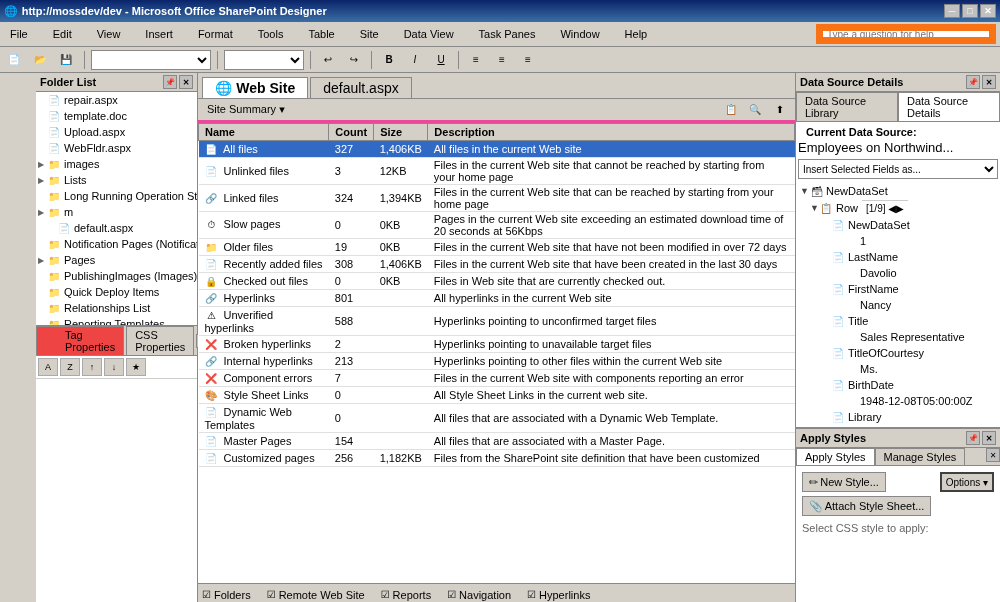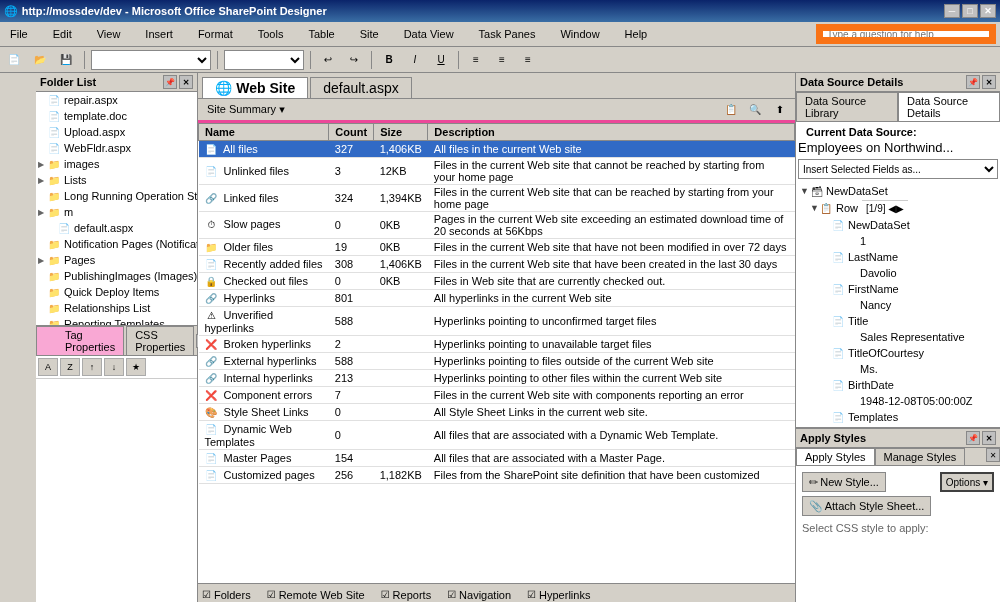--- a/index.html
+++ b/index.html
@@ -37,21 +37,21 @@
     .folder-list { flex: 1; overflow-y: auto; background: white; font-size: 11px; }
     .folder-item { display: flex; align-items: center; padding: 1px 2px; cursor: pointer; white-space: nowrap; overflow: hidden; }
     .folder-item.indent1 { padding-left: 12px; }
     .folder-icon { width: 14px; height: 14px; margin-right: 2px; display: inline-flex; align-items: center; justify-content: center; font-size: 10px; flex-shrink: 0; }
     .folder-expand { width: 10px; font-size: 8px; color: #666; flex-shrink: 0; }
     
     
     .tag-panel { height: 280px; border-top: 1px solid #888; display: flex; flex-direction: column; }
     .tag-tabs { display: flex; background: #d4d0c8; border-bottom: 1px solid #888; }
     .tag-tab { padding: 2px 8px; font-size: 11px; border: 1px solid #888; border-bottom: none; background: #d4d0c8; cursor: pointer; margin-right: 2px; }
-    .tag-tab.active { background: #f9a8d4; border-bottom-color: white; padding-left: 28px; }
+    .tag-tab.active { background: #ef4444; border-bottom-color: white; padding-left: 28px; }
     .tag-content { flex: 1; background: white; overflow: auto; }
     .tag-toolbar { display: flex; padding: 2px; gap: 2px; border-bottom: 1px solid #ccc; }
     .tag-tb-btn { width: 20px; height: 18px; border: 1px solid #aaa; background: #d4d0c8; font-size: 9px; cursor: pointer; display: flex; align-items: center; justify-content: center; }
     
     
     .center-panel { flex: 1; display: flex; flex-direction: column; overflow: hidden; }
     
     
     .tab-bar { display: flex; background: #d4d0c8; border-bottom: 1px solid #888; padding-top: 4px; padding-left: 4px; gap: 2px; }
     .tab { padding: 2px 12px; border: 1px solid #888; border-bottom: none; background: #d4d0c8; cursor: pointer; font-size: 14px; }
@@ -396,29 +396,20 @@
     <td>Hyperlinks pointing to unconfirmed target files</td>
   </tr>
               <tr>
     <td>
       <span class="row-icon">❌</span>
       <span>Broken hyperlinks</span>
     </td>
     <td>2</td>
     <td></td>
     <td>Hyperlinks pointing to unavailable target files</td>
-  </tr>
-              <tr>
-    <td>
-      <span class="row-icon">🔗</span>
-      <span>External hyperlinks</span>
-    </td>
-    <td>588</td>
-    <td></td>
-    <td>Hyperlinks pointing to files outside of the current Web site</td>
   </tr>
               <tr>
     <td>
       <span class="row-icon">🔗</span>
       <span>Internal hyperlinks</span>
     </td>
     <td>213</td>
     <td></td>
     <td>Hyperlinks pointing to other files within the current Web site</td>
   </tr>
@@ -597,21 +588,21 @@
   </div>
             <div class="ds-tree-item indent3">
     <span class="ds-expand"></span>
     <span class="ds-icon"></span>
     <span>1948-12-08T05:00:00Z</span>
 
   </div>
             <div class="ds-tree-item indent2">
     <span class="ds-expand"></span>
     <span class="ds-icon">📄</span>
-    <span>Templates</span>
+    <span>Library</span>
 
   </div>
           </div>
       </div>
     </div>
 
     <div class="as-panel">
       <div class="as-header">
         <span>Apply Styles</span>
         <div class="ds-header-controls">

